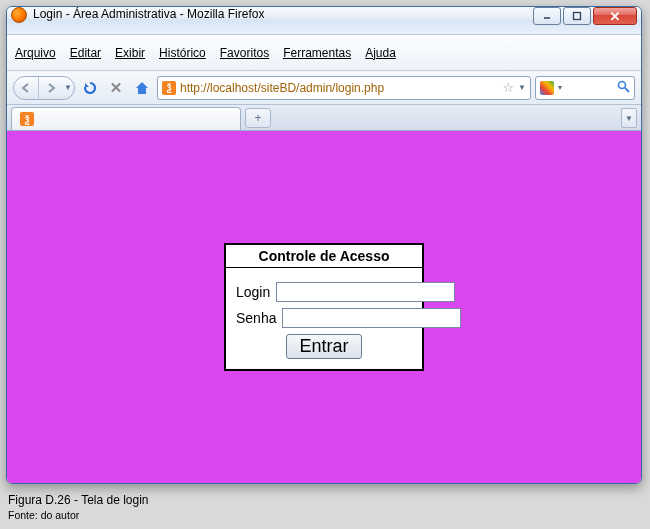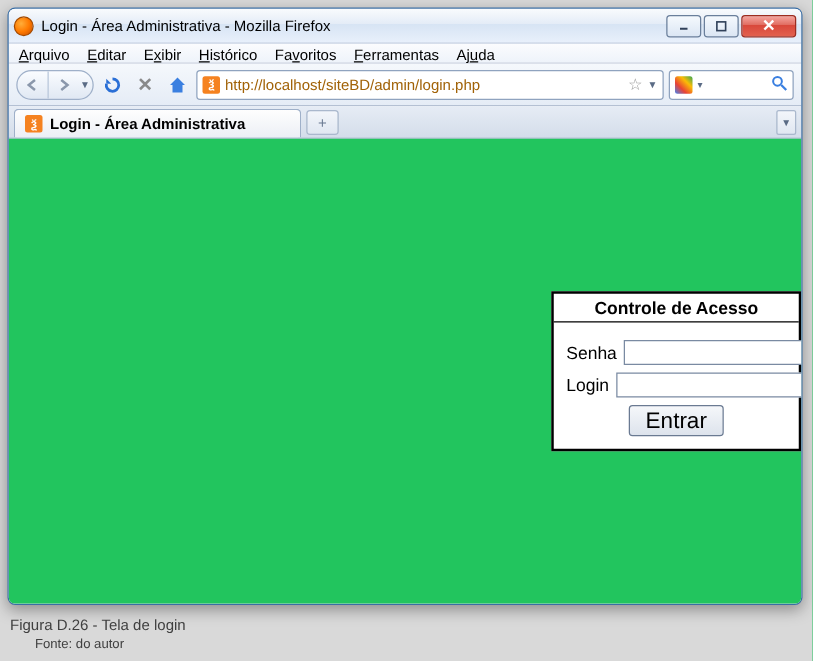--- a/index.html
+++ b/index.html
@@ -22,21 +22,21 @@
     box-shadow: 0 4px 12px rgba(0,0,0,0.35);
     overflow: hidden;
     display: flex;
     flex-direction: column;
   }
   .titlebar {
     height: 28px;
     background: linear-gradient(#f9fbfd,#e4ecf7 45%,#d7e4f4 46%,#e8f0fb);
     border-bottom: 1px solid #b8c6dd;
     display: flex;
-    align-items: center;
+    align-items: flex-start;
     padding: 0 4px;
   }
   .ff-icon {
     width: 16px; height: 16px;
     margin-right: 6px;
     background: radial-gradient(circle at 35% 35%, #ffae3a 0%, #ff7a00 50%, #c44a00 100%);
     border-radius: 50%;
     position: relative;
     border: 1px solid #a24a00;
   }
@@ -52,26 +52,27 @@
   }
   .win-btn.close {
     width: 44px;
     background: linear-gradient(#f5a6a0,#e06a5e 45%,#d9483b 46%,#e2614f);
     border-color: #9c2c20;
     color: #fff;
     font-weight: bold;
     font-size: 13px;
   }
   .menubar {
-    height: 16px;
+    height: 36px;
     background: linear-gradient(#fbfcfe,#eef3fa);
     border-bottom: 1px solid #c3ccdb;
-    display: flex; align-items: flex-start;
+    display: flex; align-items: center;
     padding: 0 6px;
     gap: 10px;
+    text-decoration: underline;
   }
   .menu-item { color: #000; padding: 2px 2px; cursor: default; }
   .menu-item u { text-decoration: underline; }
   .toolbar {
     height: 34px;
     background: linear-gradient(#f5f8fc,#e5ecf6);
     border-bottom: 1px solid #b4c0d3;
     display: flex; align-items: center;
     padding: 0 6px;
     gap: 4px;
@@ -157,22 +158,22 @@
   }
   .tab-list-drop {
     margin-left:auto; width:16px;height:20px;
     display:flex;align-items:center;justify-content:center;
     color:#5a6b85; font-size:8px; margin-bottom:2px;
     border:1px solid #aab8cd; border-radius:2px;
     background:linear-gradient(#f3f6fb,#e0e7f1);
   }
   .viewport {
     flex:1;
-    background: #22c55e;
-    display:flex; align-items:center; justify-content:flex-end;
+    background: #d946ef;
+    display:flex; align-items:center; justify-content:center;
   }
   .login-box {
     width: 200px;
     border: 2px solid #000;
     background:#fff;
     font-family: Arial, sans-serif;
   }
   .login-title {
     text-align:center;
     font-weight:bold;
@@ -196,26 +197,26 @@
     padding: 1px 12px;
     font-size:18px;
     border:1px solid #6a7a92;
     border-radius:3px;
     background:linear-gradient(#f5f7fa,#dde3ec);
     color:#000;
   }
   .caption {
     position:absolute;
     left: 8px; top: 492px;
-    color:#404040;
+    color:#000000;
     font-size: 12px;
     line-height: 1.35;
   }
   .caption .main { font-size:12px; }
-  .caption .sub { font-size:10.5px;margin-left:20px; }
+  .caption .sub { font-size:10.5px; }
 </style>
 </head>
 <body>
 
 <div class="window">
 
   <div class="titlebar">
     <div class="ff-icon"></div>
     <div class="title-text">Login - Área Administrativa - Mozilla Firefox</div>
     <div class="win-buttons">
@@ -287,39 +288,38 @@
             <circle cx="5" cy="5" r="3.5" fill="none" stroke="#3a7fe0" stroke-width="1.6"></circle>
             <line x1="8" y1="8" x2="12" y2="12" stroke="#3a7fe0" stroke-width="1.8"></line>
           </svg>
       </div>
     </div>
   </div>
 
   <div class="tabbar">
     <div class="tab">
       <div class="xampp-icon">ѯ</div>
-      <span>Login - Área Administrativa</span>
     </div>
     <div class="newtab">
       <span>+</span>
     </div>
     <div class="tab-list-drop">▼</div>
   </div>
 
   <div class="viewport">
     <div class="login-box">
       <div class="login-title">Controle de Acesso</div>
       <div class="login-body">
         <div class="login-row">
+          <div class="login-label">Login</div>
+          <input class="login-input" type="text" value="" style="">
+        </div>
+        <div class="login-row">
           <div class="login-label">Senha</div>
           <input class="login-input" type="password" value="" style="">
-        </div>
-        <div class="login-row">
-          <div class="login-label">Login</div>
-          <input class="login-input" type="text" value="" style="">
         </div>
         <div class="login-btn-row">
           <button class="login-btn">Entrar</button>
         </div>
       </div>
     </div>
   </div>
 
 </div>
 

